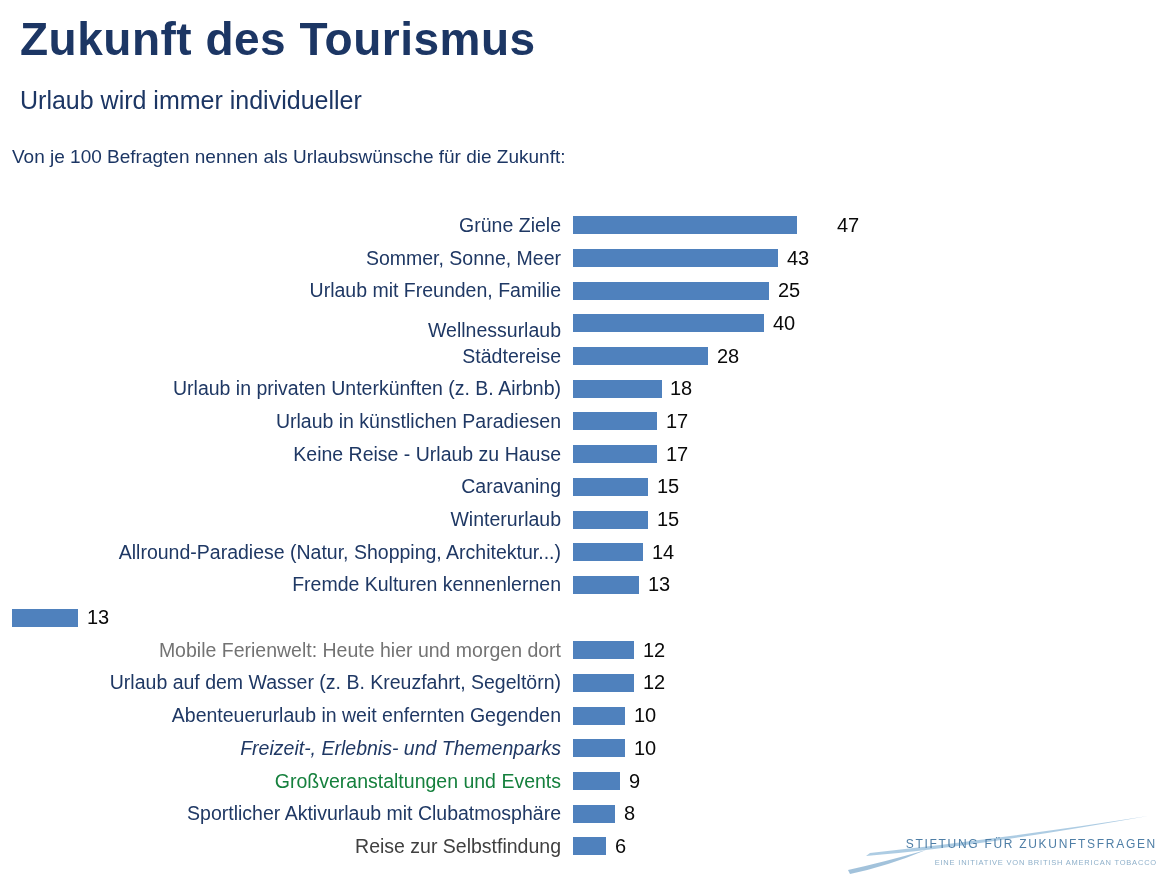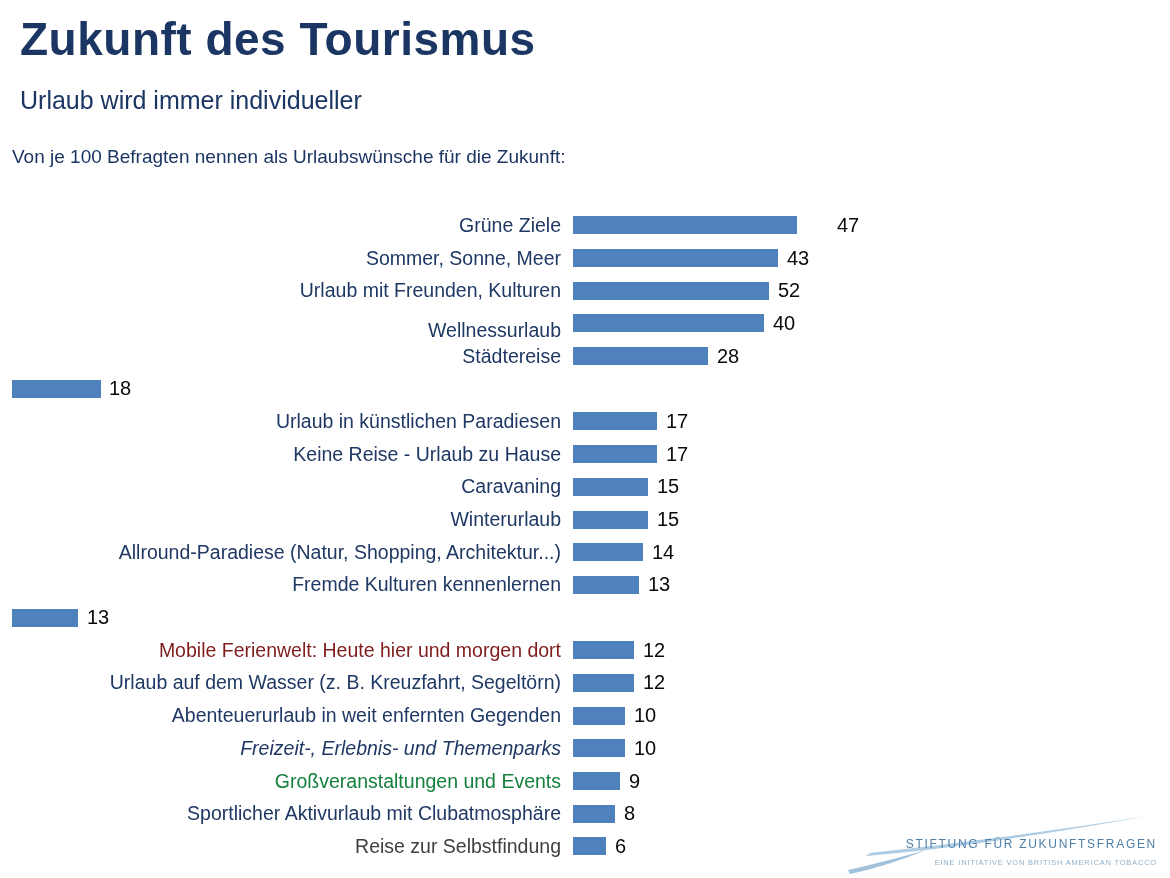--- a/index.html
+++ b/index.html
@@ -72,35 +72,36 @@
       <div class="bar-label" style="color: rgb(31, 56, 100);">Grüne Ziele</div>
       <div class="bar-rect" style="background: rgb(79, 129, 189); width: 224px;"></div>
       <div class="bar-value" style="color: rgb(10, 10, 10); margin-left: 40px;">47</div>
     </div>
     <div class="bar-row">
       <div class="bar-label" style="color: rgb(31, 56, 100);">Sommer, Sonne, Meer</div>
       <div class="bar-rect" style="background: rgb(79, 129, 189); width: 205px;"></div>
       <div class="bar-value" style="color: rgb(10, 10, 10);">43</div>
     </div>
     <div class="bar-row">
-      <div class="bar-label" style="color: rgb(31, 56, 100);">Urlaub mit Freunden, Kulturen</div>
+      <div class="bar-label" style="color: rgb(31, 56, 100);">Urlaub mit Freunden, Familie</div>
       <div class="bar-rect" style="background: rgb(79, 129, 189); width: 196px;"></div>
-      <div class="bar-value" style="color: rgb(10, 10, 10);">52</div>
+      <div class="bar-value" style="color: rgb(10, 10, 10);">25</div>
     </div>
     <div class="bar-row">
       <div class="bar-label" style="color: rgb(31, 56, 100); margin-top: 14px;">Wellnessurlaub</div>
       <div class="bar-rect" style="background: rgb(79, 129, 189); width: 191px;"></div>
       <div class="bar-value" style="color: rgb(10, 10, 10);">40</div>
     </div>
     <div class="bar-row">
       <div class="bar-label" style="color: rgb(31, 56, 100);">Städtereise</div>
       <div class="bar-rect" style="background: rgb(79, 129, 189); width: 135px;"></div>
       <div class="bar-value" style="color: rgb(10, 10, 10);">28</div>
     </div>
     <div class="bar-row">
+      <div class="bar-label" style="color: rgb(31, 56, 100);">Urlaub in privaten Unterkünften (z. B. Airbnb)</div>
       <div class="bar-rect" style="background: rgb(79, 129, 189); width: 89px;"></div>
       <div class="bar-value" style="color: rgb(10, 10, 10); margin-left: 8px;">18</div>
     </div>
     <div class="bar-row">
       <div class="bar-label" style="color: rgb(31, 56, 100);">Urlaub in künstlichen Paradiesen</div>
       <div class="bar-rect" style="background: rgb(79, 129, 189); width: 84px;"></div>
       <div class="bar-value" style="color: rgb(10, 10, 10);">17</div>
     </div>
     <div class="bar-row">
       <div class="bar-label" style="color: rgb(31, 56, 100);">Keine Reise - Urlaub zu Hause</div>
@@ -125,21 +126,21 @@
     <div class="bar-row">
       <div class="bar-label" style="color: rgb(31, 56, 100);">Fremde Kulturen kennenlernen</div>
       <div class="bar-rect" style="background: rgb(79, 129, 189); width: 66px;"></div>
       <div class="bar-value" style="color: rgb(10, 10, 10);">13</div>
     </div>
     <div class="bar-row">
       <div class="bar-rect" style="background: rgb(79, 129, 189); width: 66px;"></div>
       <div class="bar-value" style="color: rgb(10, 10, 10);">13</div>
     </div>
     <div class="bar-row">
-      <div class="bar-label" style="color: #7f1d1d;">Mobile Ferienwelt: Heute hier und morgen dort</div>
+      <div class="bar-label" style="color: #737373;">Mobile Ferienwelt: Heute hier und morgen dort</div>
       <div class="bar-rect" style="background: rgb(79, 129, 189); width: 61px;"></div>
       <div class="bar-value" style="color: rgb(10, 10, 10);">12</div>
     </div>
     <div class="bar-row">
       <div class="bar-label" style="color: rgb(31, 56, 100);">Urlaub auf dem Wasser (z. B. Kreuzfahrt, Segeltörn)</div>
       <div class="bar-rect" style="background: rgb(79, 129, 189); width: 61px;"></div>
       <div class="bar-value" style="color: rgb(10, 10, 10);">12</div>
     </div>
     <div class="bar-row">
       <div class="bar-label" style="color: rgb(31, 56, 100);">Abenteuerurlaub in weit enfernten Gegenden</div>

